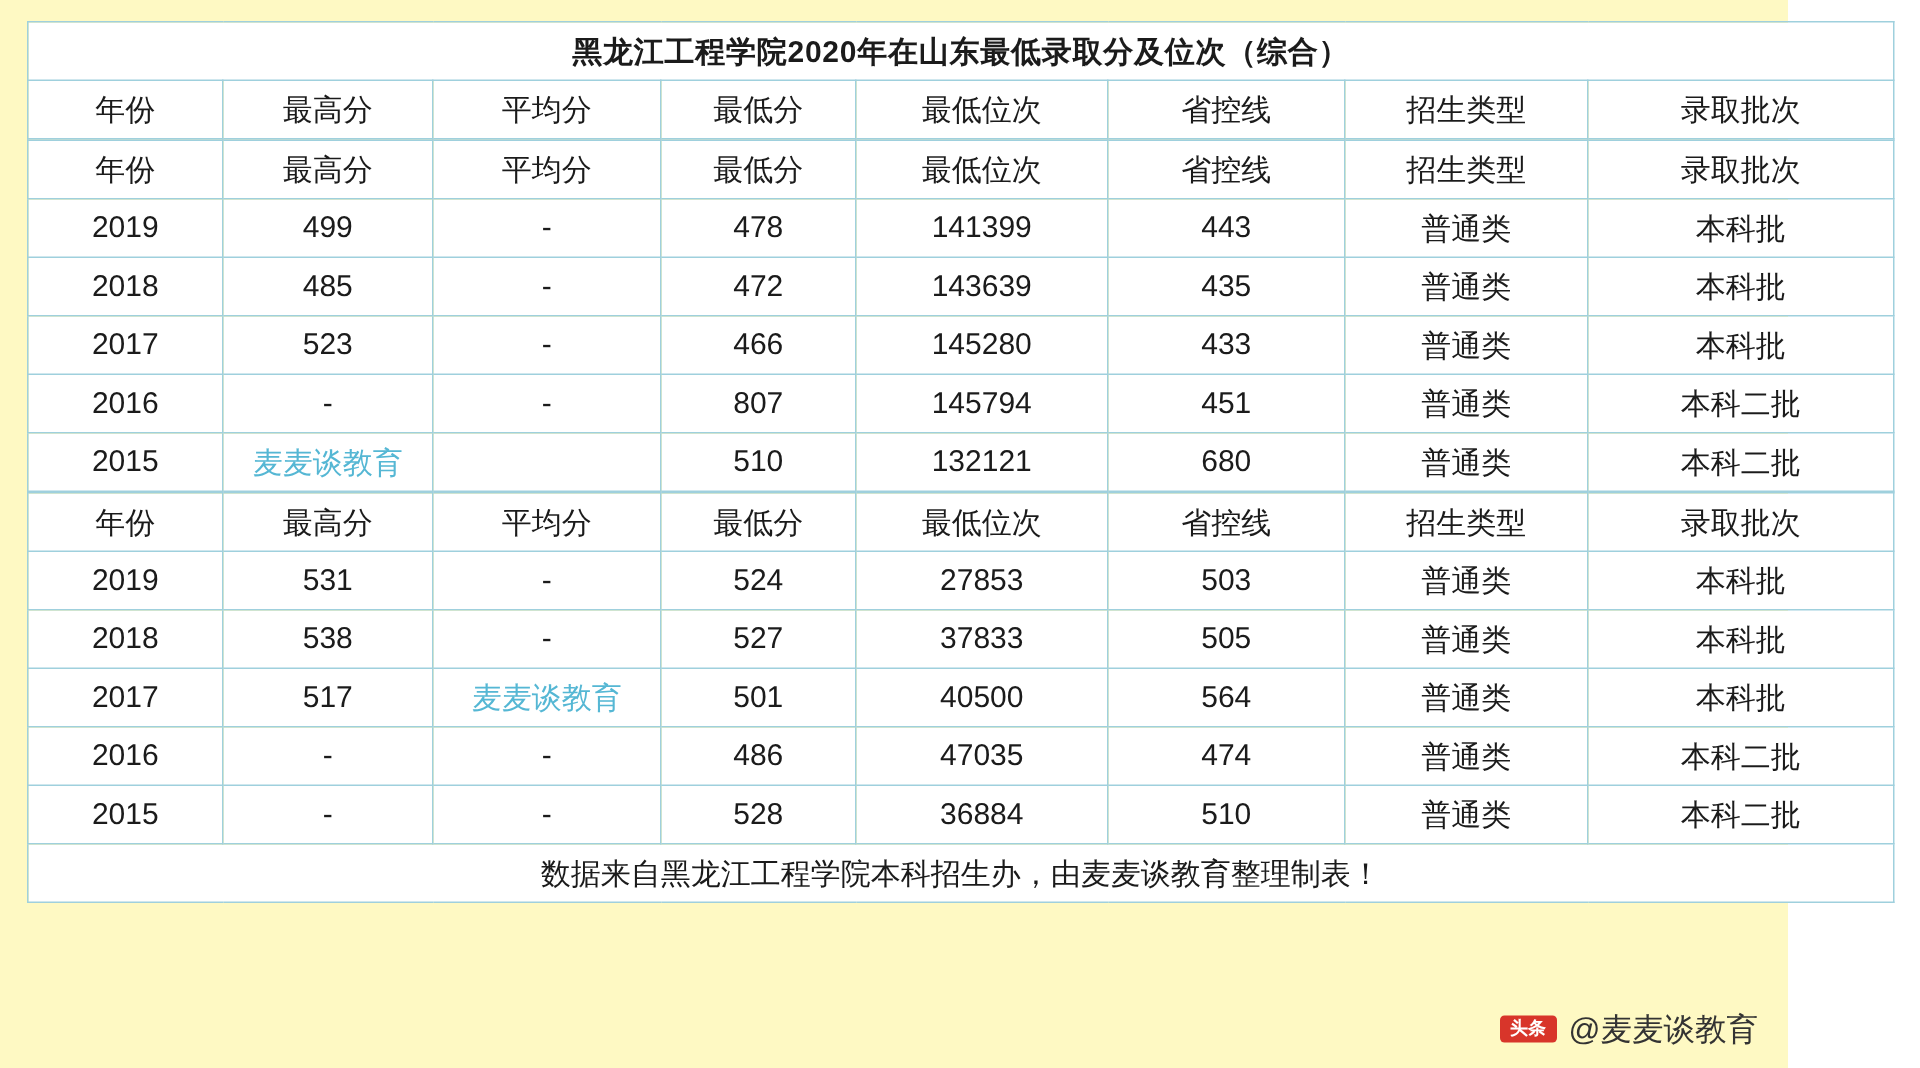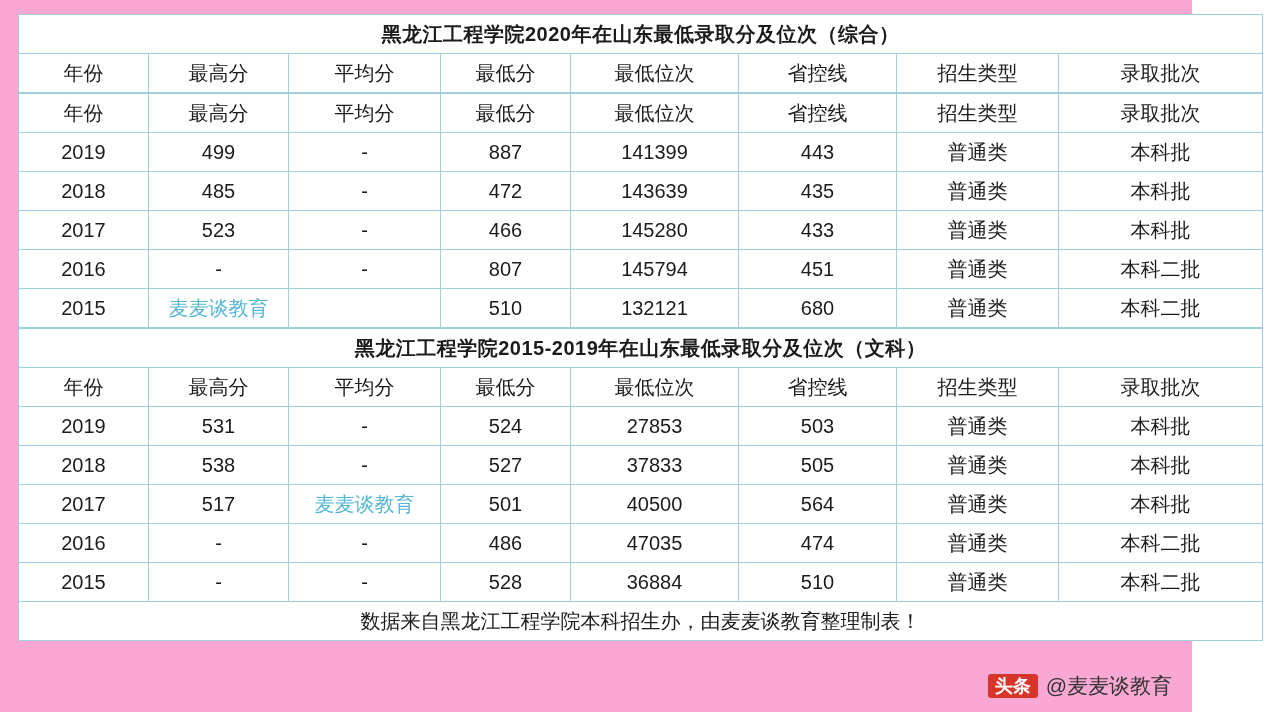--- a/index.html
+++ b/index.html
@@ -12,21 +12,21 @@
     height: 712px;
     font-family: "Liberation Sans", sans-serif;
     overflow: hidden;
   }
   .page {
     position: relative;
     width: 1192px;
     height: 712px;
     box-sizing: border-box;
     padding: 14px 18px 8px 18px;
-    background: #f9a8d4;
+    background: #fef9c3;
   }
   table.grid {
     width: 100%;
     border-collapse: collapse;
     table-layout: fixed;
   }
   table.grid td {
     border: 1px solid #9fd0dd;
     text-align: center;
     vertical-align: middle;
@@ -83,21 +83,21 @@
     bottom: 12px;
     display: flex;
     align-items: center;
     gap: 8px;
     font-size: 21px;
     color: #3a3a3a;
   }
   .brand .tt {
     background: #d8352a;
     color: #ffffff;
-    font-size: 18px;
+    font-size: 12px;
     font-weight: bold;
     padding: 2px 7px;
     border-radius: 3px;
     line-height: 1.15;
   }
   .brand .handle {
     color: #333333;
   }
 </style>
 </head>
@@ -152,21 +152,21 @@
         <td>最低分</td>
         <td>最低位次</td>
         <td>省控线</td>
         <td>招生类型</td>
         <td>录取批次</td>
       </tr>
       <tr class="alt-row">
         <td>2019</td>
         <td>499</td>
         <td>-</td>
-        <td>887</td>
+        <td>478</td>
         <td>141399</td>
         <td>443</td>
         <td>普通类</td>
         <td>本科批</td>
       </tr>
       <tr>
         <td>2018</td>
         <td>485</td>
         <td>-</td>
         <td>472</td>
@@ -213,23 +213,20 @@
       <col class="c0">
         <col class="c1">
         <col class="c2">
         <col class="c3">
       <col class="c4">
         <col class="c5">
         <col class="c6">
         <col class="c7">
     </colgroup>
     <tbody>
-      <tr class="title-row">
-        <td colspan="8">黑龙江工程学院2015-2019年在山东最低录取分及位次（文科）</td>
-      </tr>
       <tr class="header-row">
         <td>年份</td>
         <td>最高分</td>
         <td>平均分</td>
         <td>最低分</td>
         <td>最低位次</td>
         <td>省控线</td>
         <td>招生类型</td>
         <td>录取批次</td>
       </tr>

